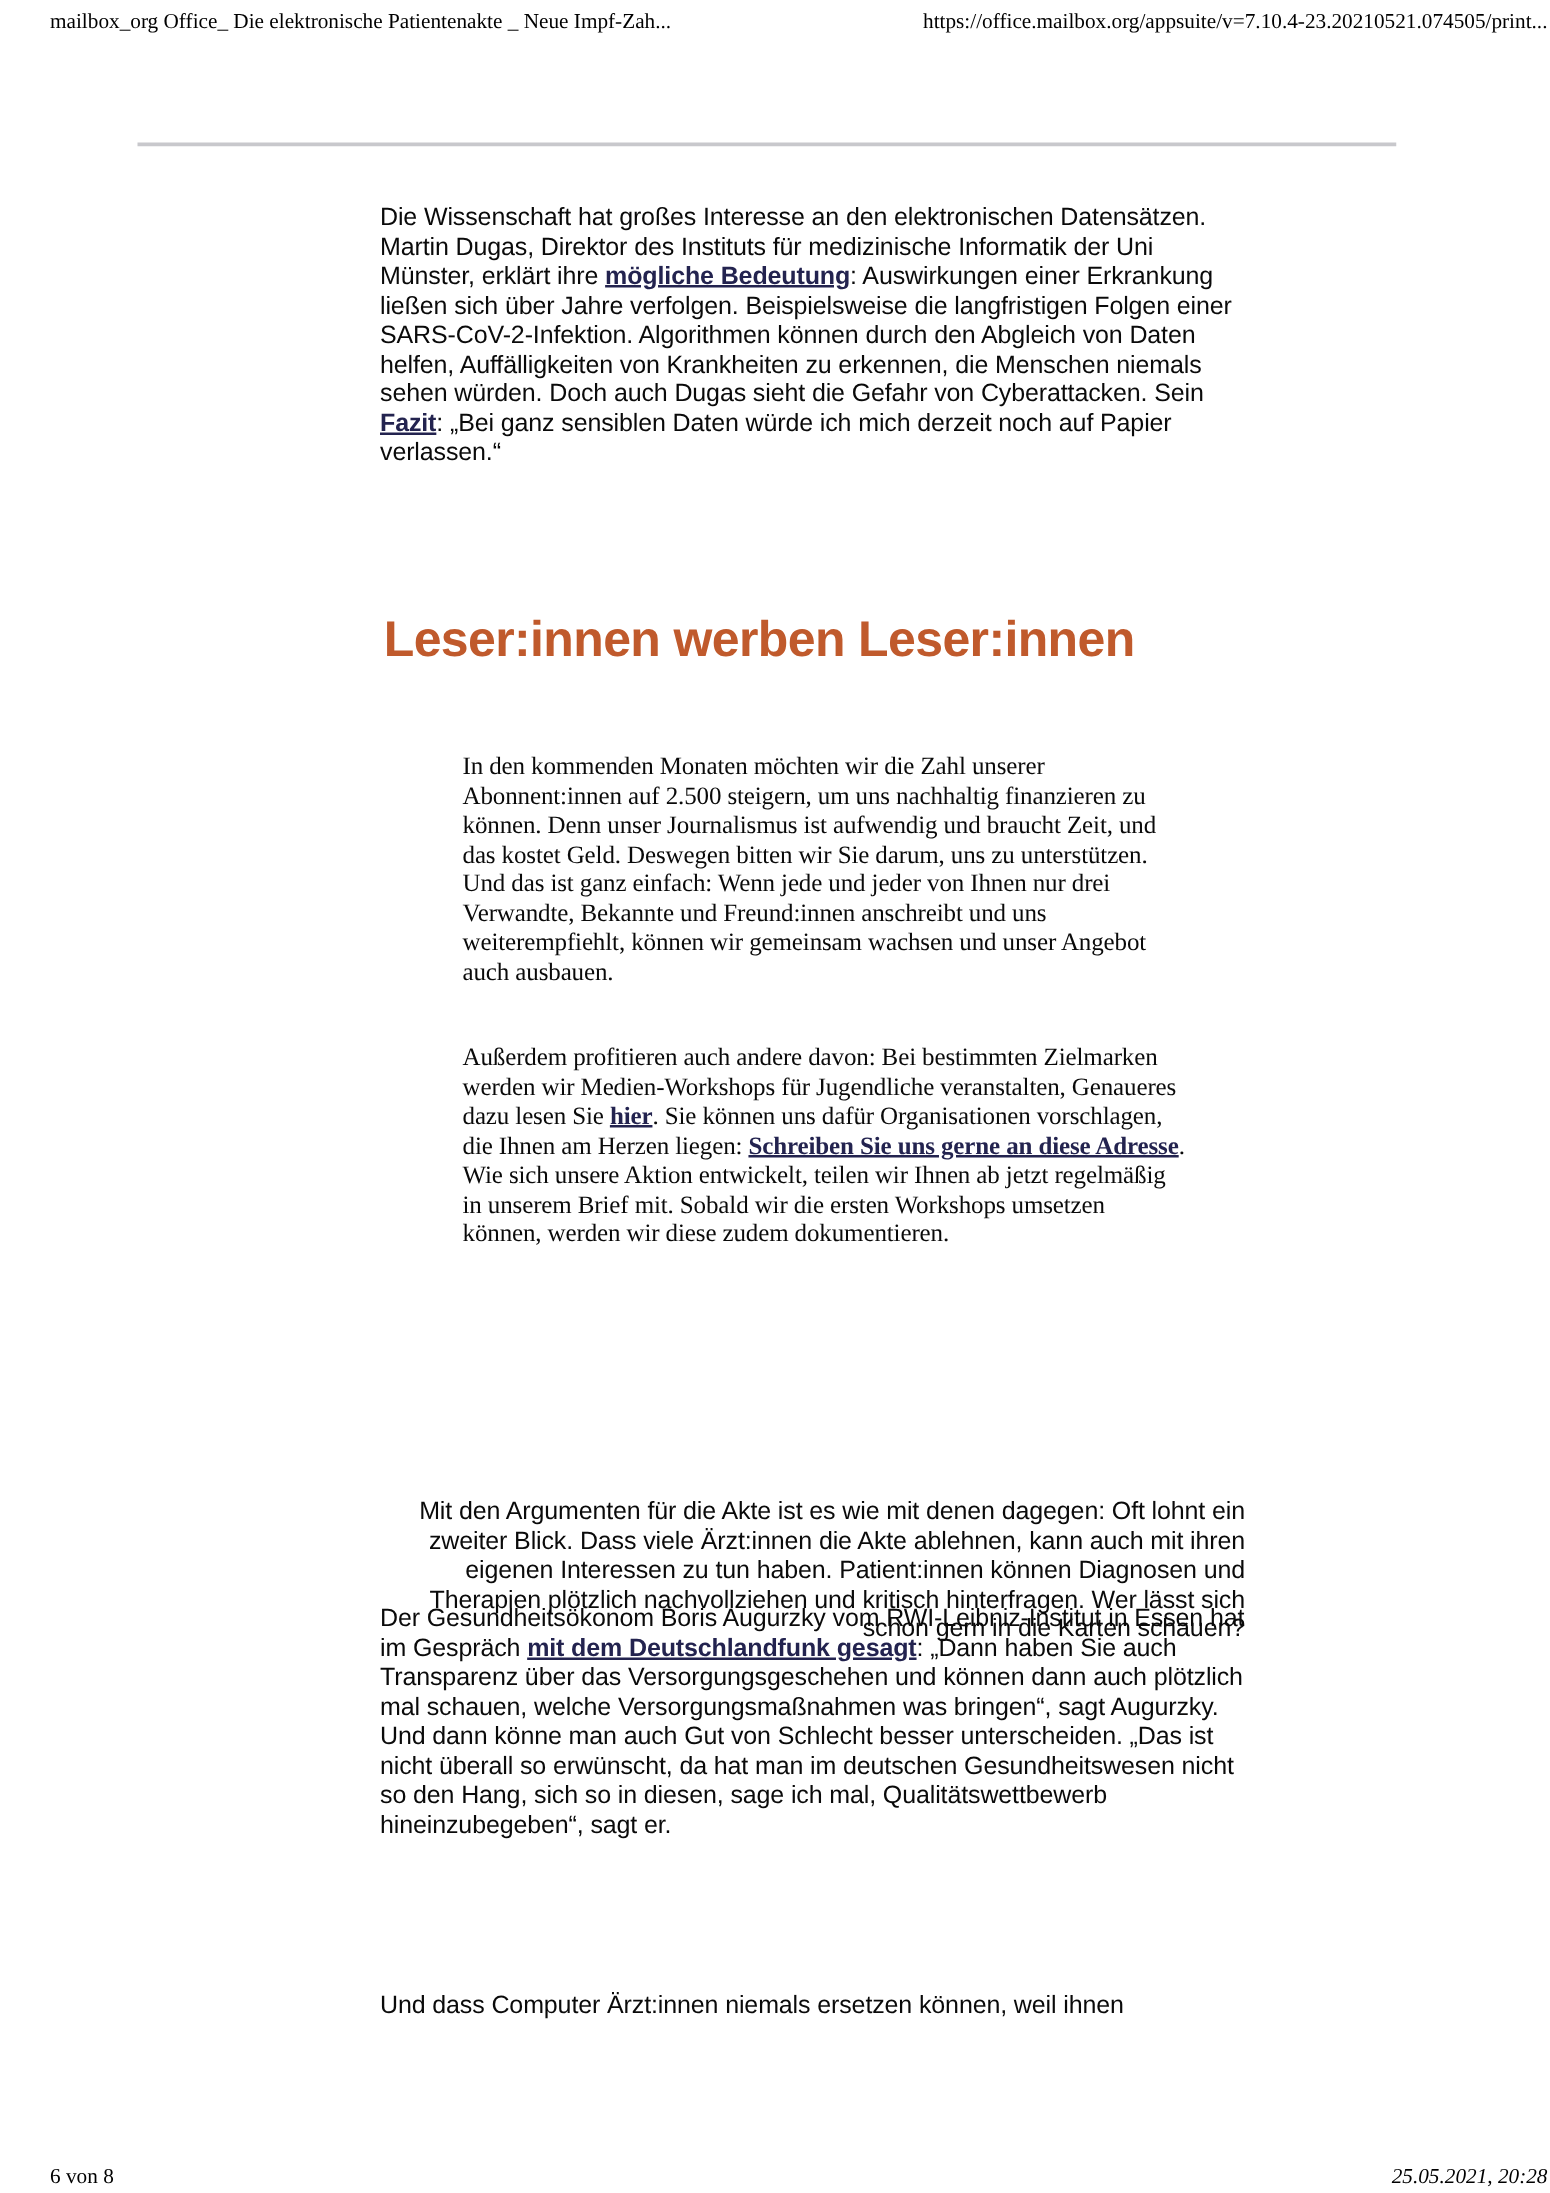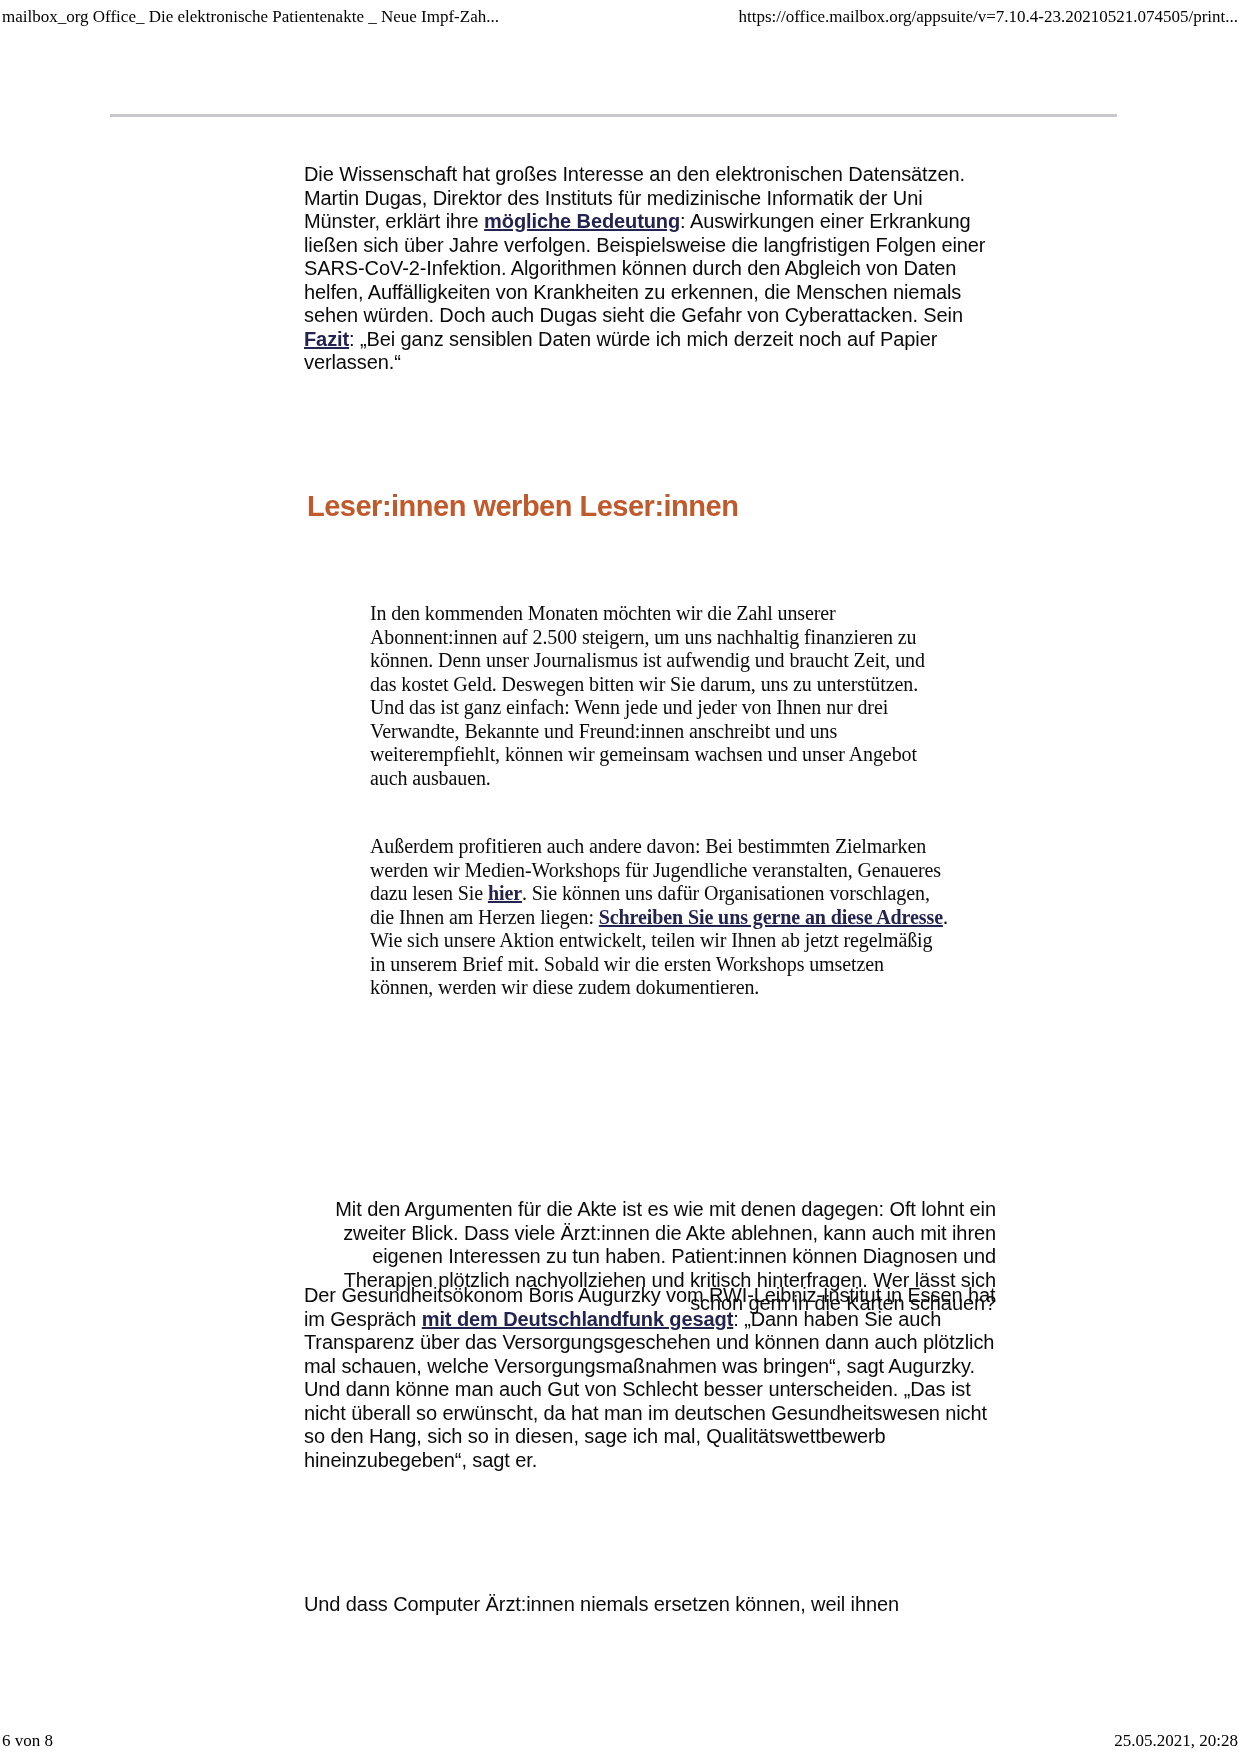--- a/index.html
+++ b/index.html
@@ -11,25 +11,26 @@
     font-family: "Liberation Sans", sans-serif;
     color: var(--text, #0a0a0a);
   }
   
   .print-meta {
     position: absolute;
     font-family: "Liberation Serif", serif;
     font-size: 17px;
     color: #000;
     white-space: nowrap;
+    margin-left: 38px;
   }
   .hdr-left  { left: 2px;  top: 7px; }
   .hdr-right { right: 2px; top: 7px; }
   .ftr-left  { left: 2px;  top: 1731px; }
-  .ftr-right { right: 2px; top: 1731px; }
+  .ftr-right { right: 2px; top: 1731px; font-style: italic; }
 
   .rule {
     position: absolute;
     left: 110px; top: 114px;
     width: 1007px; height: 3px;
     background: var(--rule, #c8c8cc);
   }
 
   .para {
     position: absolute;
@@ -45,21 +46,21 @@
   #p1 { top: 163px; }
   #p2 { top: 602px; }
   #p3 { top: 835px; }
   #p4 { top: 1198px; text-align: right; }
   #p5 { top: 1284px; }
   #p6 { top: 1593px; }
 
   .section-heading {
     position: absolute;
     left: 307px; top: 490px;
-    font-size: 29px;
+    font-size: 40px;
     font-weight: bold;
     letter-spacing: -0.5px;
     color: var(--heading, #c05a2c);
     white-space: nowrap;
   }
 
   .link {
     color: var(--link, #23234f);
     font-weight: bold;
     text-decoration: underline;

